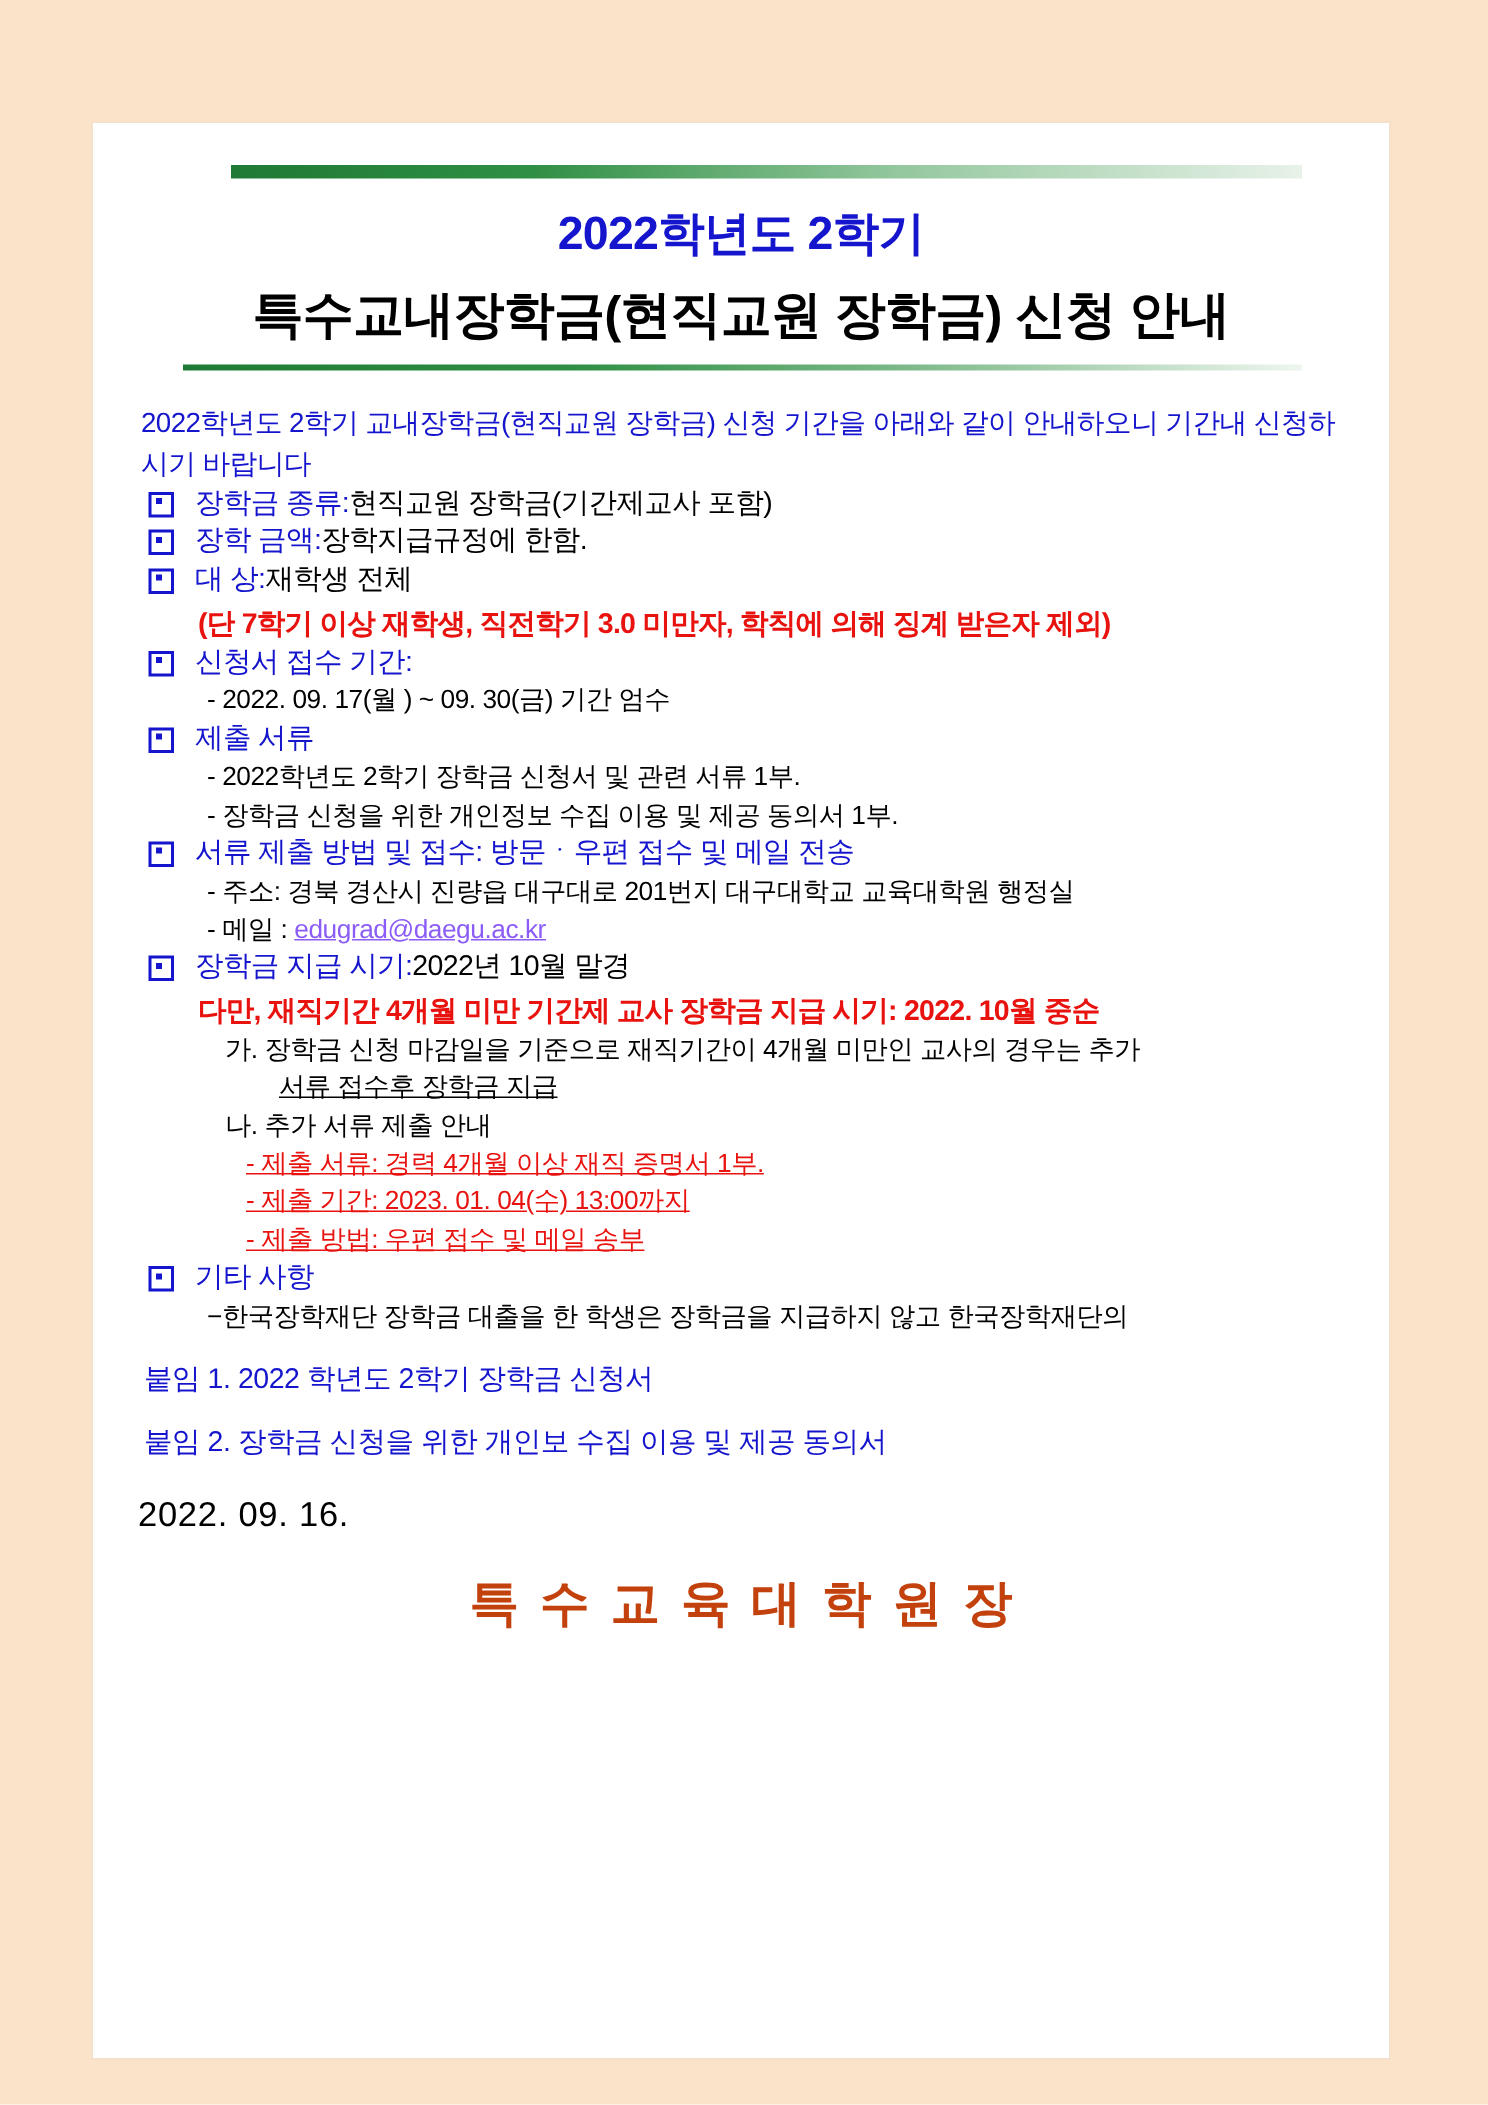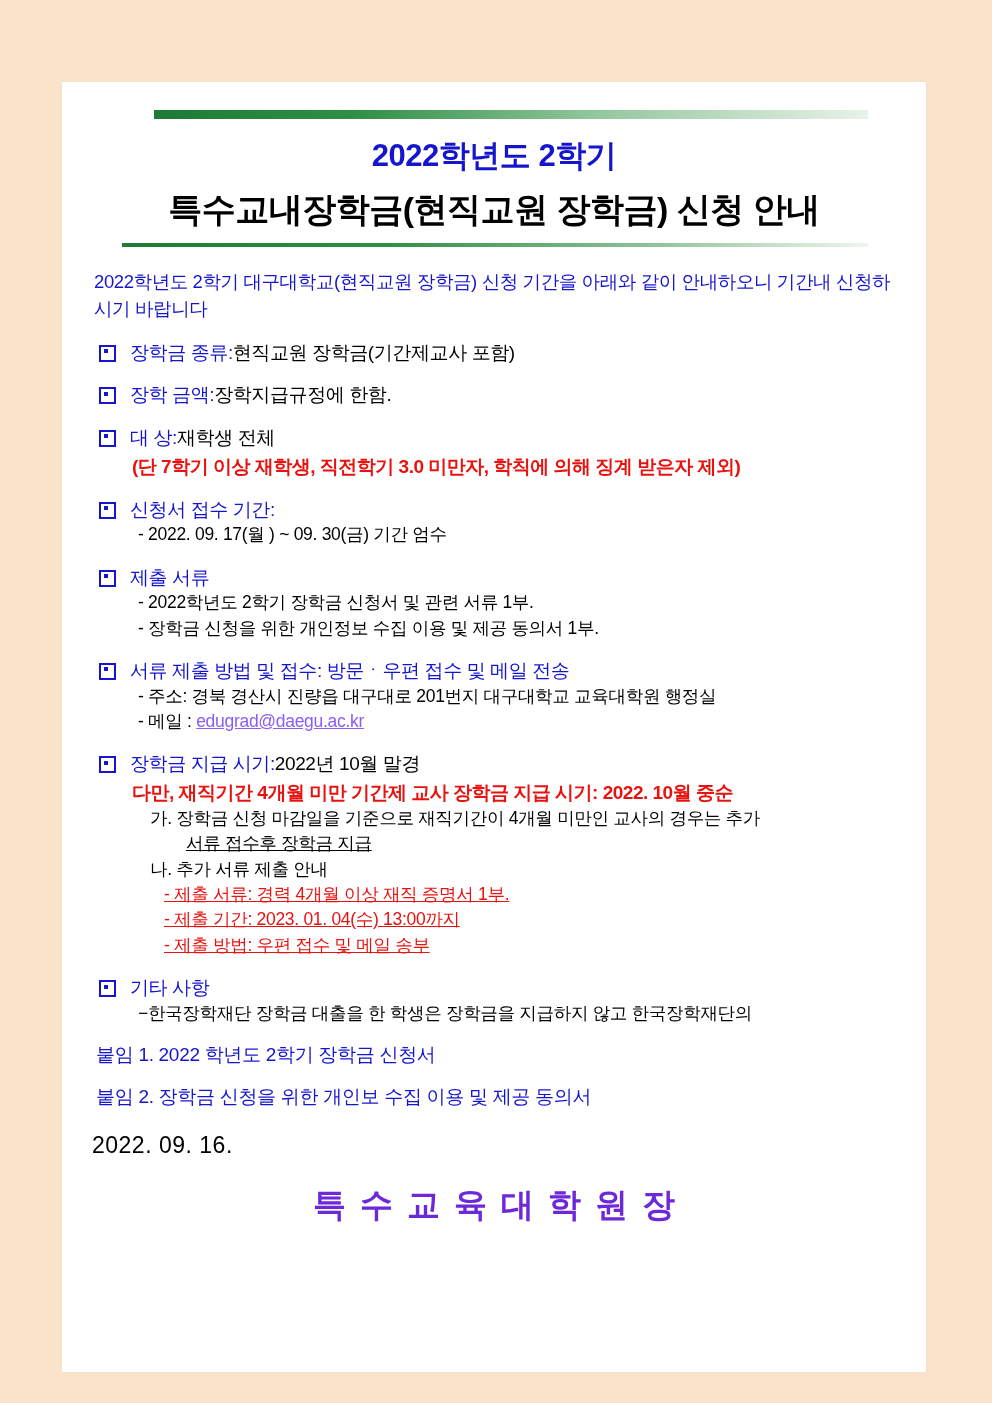--- a/index.html
+++ b/index.html
@@ -60,21 +60,20 @@
   
   .lead {
     margin-top: 22px;
     padding-left: 2px;
     color: #1515cd;
     font-size: 18.5px;
     line-height: 1.45;
     letter-spacing: -0.4px;
   }
   .section {
-    margin-top: 17px;
     padding-left: 2px;
   }
   .bullet-row {
     display: flex;
     align-items: flex-start;
     color: #1515cd;
     font-size: 19px;
     letter-spacing: -0.4px;
     line-height: 1.35;
   }
@@ -144,41 +143,41 @@
   }
   .date {
     margin-top: 22px;
     color: #000000;
     font-size: 23px;
     letter-spacing: 0.5px;
   }
   .signature {
     margin-top: 24px;
     text-align: center;
-    color: #6d28d9;
+    color: #c2410c;
     font-size: 33px;
     font-weight: bold;
     letter-spacing: 14px;
     padding-left: 14px;
   }
 </style>
 </head>
 <body>
 
 <div class="page">
   <div class="inner">
 
     <div class="rule"></div>
 
     <div class="title-1">2022학년도 2학기</div>
     <div class="title-2">특수교내장학금(현직교원 장학금) 신청 안내</div>
 
     <div class="rule-bottom"></div>
 
-    <div class="lead">2022학년도 2학기 대구대학교(현직교원 장학금) 신청 기간을 아래와 같이 안내하오니 기간내 신청하시기 바랍니다</div>
+    <div class="lead">2022학년도 2학기 교내장학금(현직교원 장학금) 신청 기간을 아래와 같이 안내하오니 기간내 신청하시기 바랍니다</div>
 
     <div class="section">
       <div class="bullet-row">
         <span class="sq"></span>
         <span>장학금 종류:</span>
         <span class="b-black"> 현직교원 장학금(기간제교사 포함)</span>
       </div>
     </div>
 
     <div class="section">

